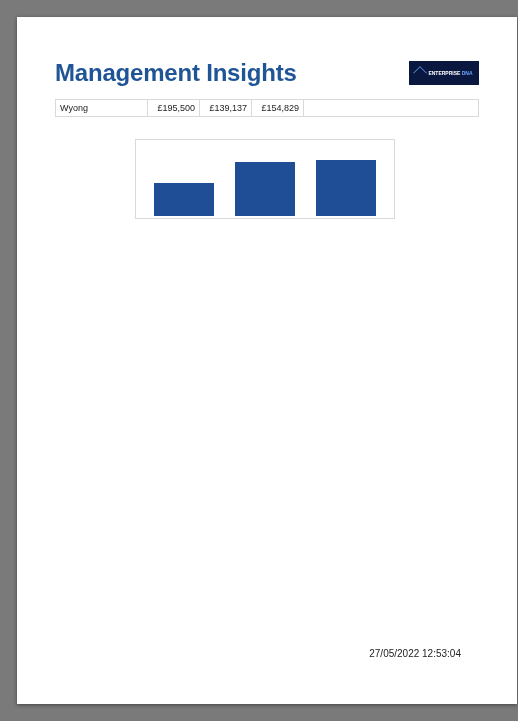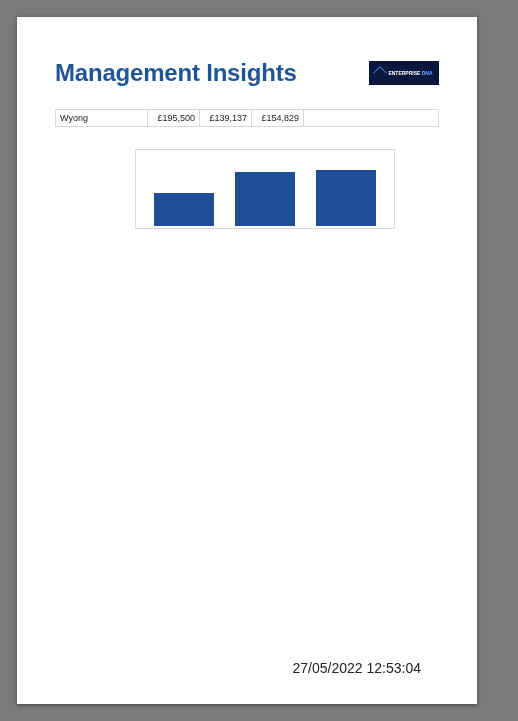--- a/index.html
+++ b/index.html
@@ -1,32 +1,32 @@
 <!DOCTYPE html>
 <html><head>
 <meta charset="utf-8">
 <style>
 html,body{margin:0;padding:0}
 body{background:#7a7a7a;font-family:Arial,Helvetica,sans-serif;font-size:11px;color:#222;width:518px;height:721px;overflow:hidden;box-sizing:border-box;padding:17px}
-.page{background:#fff;width:460px;height:687px;box-shadow:0 1px 4px rgba(0,0,0,.45);position:relative;box-sizing:border-box;padding:42px 38px 38px 38px}
+.page{background:#fff;width:500px;height:687px;box-shadow:0 1px 4px rgba(0,0,0,.45);position:relative;box-sizing:border-box;padding:42px 38px 38px 38px}
 .header{display:flex;justify-content:space-between;align-items:flex-start}
 .title{font-size:24px;font-weight:700;color:#1f5597;letter-spacing:-.2px}
 .logo{width:70px;height:24px;background:#0a1840;display:flex;align-items:center;justify-content:center;gap:3px;margin-top:2px}
 .logo-icon{width:9px;height:9px;border:1.2px solid #6fa6ff;border-right:none;border-bottom:none;transform:rotate(45deg);border-radius:1px 0 0 0}
 .logo-text{font-size:5px;font-weight:700;color:#fff;white-space:nowrap}
 .logo-text .sub{color:#6fa6ff}
-.data-row{display:flex;margin:22px 0 0 0;border:1px solid #d9d9d9}
+.data-row{display:flex;margin:12px 0 0 0;border:1px solid #d9d9d9}
 .cell{box-sizing:border-box;border-right:1px solid #d9d9d9;padding:2px 4px;height:16px;line-height:12px;font-size:9px}
 .cell:last-child{border-right:none}
 .cell.name{flex:0 0 92px}
 .cell.num{flex:0 0 52px;text-align:right}
 .cell.spacer{flex:1;border-right:none}
 .chart-box{margin:22px 0 0 80px;width:260px;height:80px;border:1px solid #d9d9d9;display:flex;align-items:flex-end;justify-content:space-around;padding:4px 8px 2px 8px;box-sizing:border-box}
 .bar{background:#1f4e96;width:60px}
-.footer{position:absolute;bottom:28px;right:56px;font-size:14px}
+.footer{position:absolute;bottom:45px;right:56px;font-size:10px}
 </style>
 </head>
 <body>
 
 <div class="page">
 
   <div class="header">
     <div class="title">Management Insights</div>
     <div class="logo">
       <span class="logo-icon"></span>

